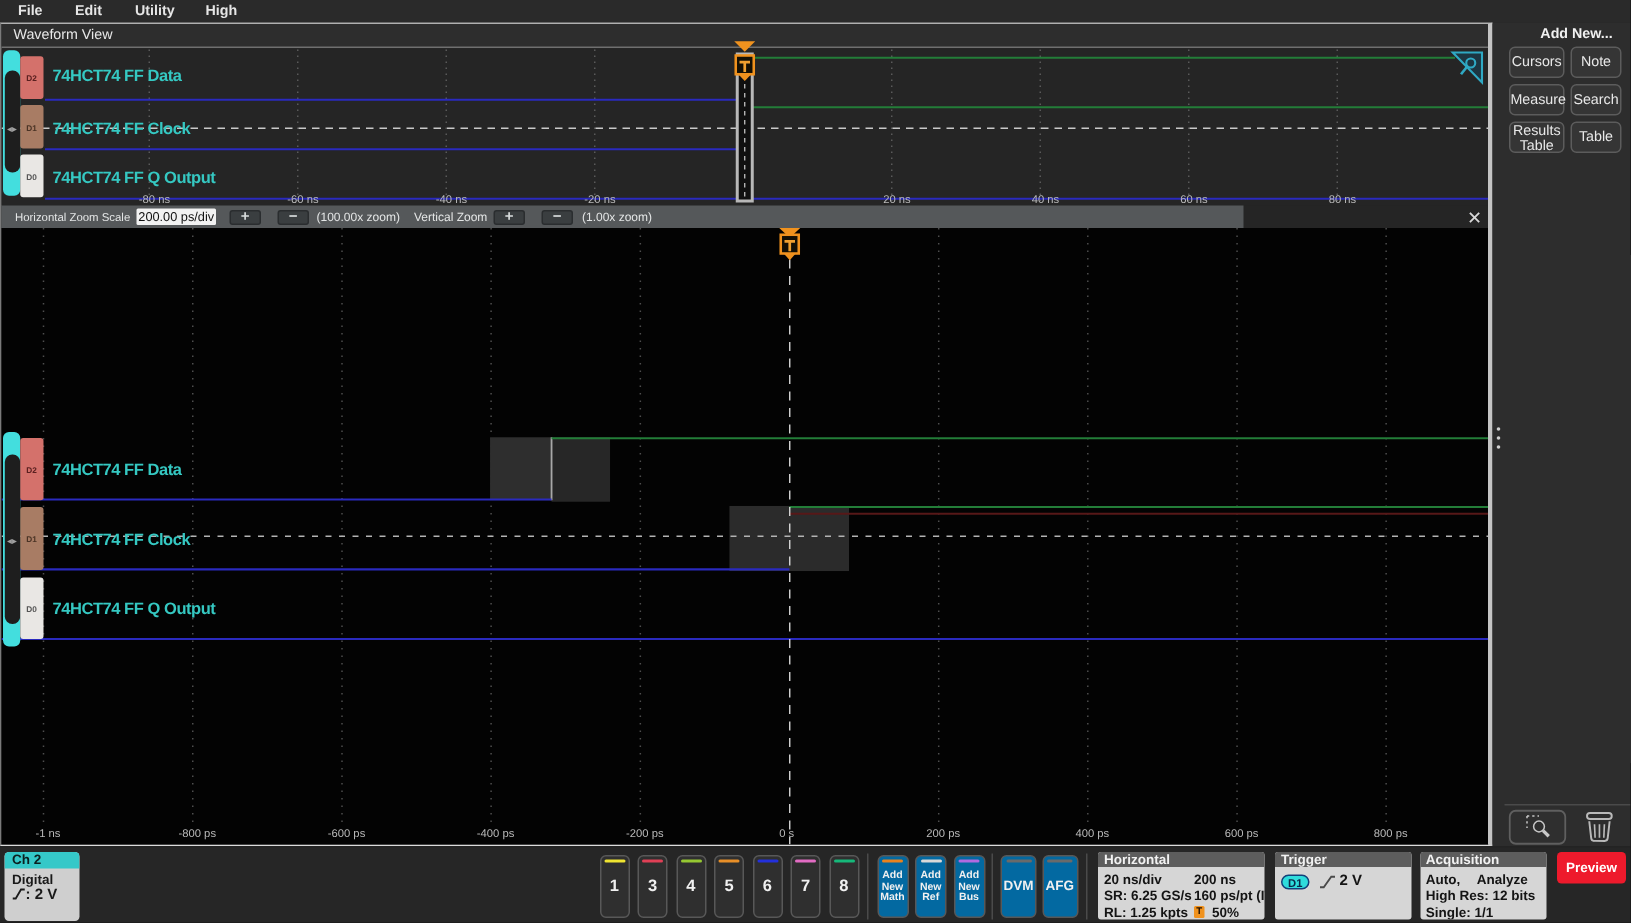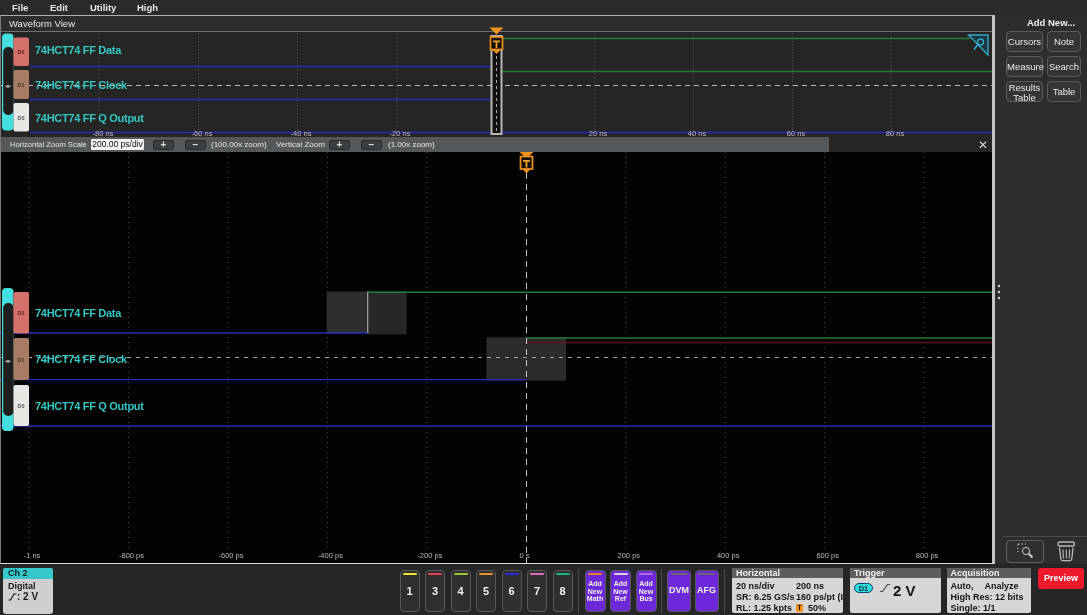--- a/index.html
+++ b/index.html
@@ -30,21 +30,21 @@
   #sidebar { left:995px; top:15px; width:92px; height:549px; background:#2d2d2d; }
   .sbtn { position:absolute; background:#353535; border:1px solid #5c5c5c; border-radius:4px; color:#e8e8e8;
           font-size:9.5px; text-align:center; }
   #addnew { position:absolute; left:0; top:2px; width:89px; text-align:center; color:#f0f0f0; font-weight:bold; font-size:9.5px; }
 
   
   #bottombar { left:0; top:565px; width:1087px; height:50px; background:#262626; }
   .chbtn { position:absolute; top:5px; width:20px; height:42px; background:#2f2f2f; border:1px solid #585858; border-radius:4px; }
   .chbtn .bar { position:absolute; left:2px; top:1.5px; width:14px; height:2px; border-radius:1px; }
   .chbtn .num { position:absolute; width:100%; text-align:center; top:14px; color:#f0f0f0; font-weight:bold; font-size:11px; }
-  .addbtn { position:absolute; top:5px; width:21px; height:42px; background:#6d28d9; border:1px solid #585858; border-radius:4px;
+  .addbtn { position:absolute; top:5px; width:21px; height:42px; background:#0369a1; border:1px solid #585858; border-radius:4px;
             color:#f0f0f0; font-weight:bold; font-size:7px; text-align:center; line-height:7.5px; }
   .addbtn .bar { position:absolute; left:2.5px; top:1.5px; width:14px; height:2px; border-radius:1px; }
   .vsep { position:absolute; top:4px; width:1px; height:44px; background:#4a4a4a; }
 
   .infopanel { position:absolute; top:2.5px; background:#d6d6d6; border-radius:2px; overflow:hidden; height:45px;
                font-size:9px; color:#141414; font-weight:bold; }
   .infopanel .hd { background:#5d5d5d; color:#f2f2f2; font-weight:bold; font-size:9px; height:10.5px; padding-left:4px; line-height:10.5px;}
   .infopanel div { white-space:nowrap; }
 
   #preview { position:absolute; left:1038px; top:2.5px; width:46px; height:21px; background:#ee1a2c; border-radius:3px;
@@ -324,21 +324,21 @@
       <div style="position:absolute;left:64px;top:36px;width:7px;height:8px;background:#f0921e;border-radius:1px;color:#201000;font-size:6.5px;text-align:center;line-height:8px;">T</div>
       <div style="position:absolute;left:76px;top:35px;">50%</div>
     </div>
 
     <div class="infopanel" style="left:850px;width:91px;">
       <div class="hd">Trigger</div>
       <div style="position:absolute;left:4px;top:15px;width:19px;height:10px;background:#2edcdc;border:1px solid #13407a;border-radius:5px;color:#0a2a4a;font-size:7.5px;text-align:center;line-height:9px;font-weight:bold;">D1</div>
       <svg style="position:absolute;left:29px;top:15px;" width="12" height="10" viewBox="0 0 12 10">
           <path d="M1,8.5 L3.5,8.5 L8.5,1.5 L11,1.5" stroke="#4a4a4a" stroke-width="1.2" fill="none"></path>
         </svg>
-      <div style="position:absolute;left:43px;top:14px;font-size:15px;">2 V</div>
+      <div style="position:absolute;left:43px;top:14px;font-size:10px;">2 V</div>
     </div>
 
     <div class="infopanel" style="left:946.5px;width:84px;">
       <div class="hd">Acquisition</div>
       <div style="position:absolute;left:4px;top:13px;">Auto,</div>
         <div style="position:absolute;left:38px;top:13px;">Analyze</div>
       <div style="position:absolute;left:4px;top:24px;">High Res: 12 bits</div>
       <div style="position:absolute;left:4px;top:35px;">Single: 1/1</div>
     </div>
     <div id="preview">Preview</div>

